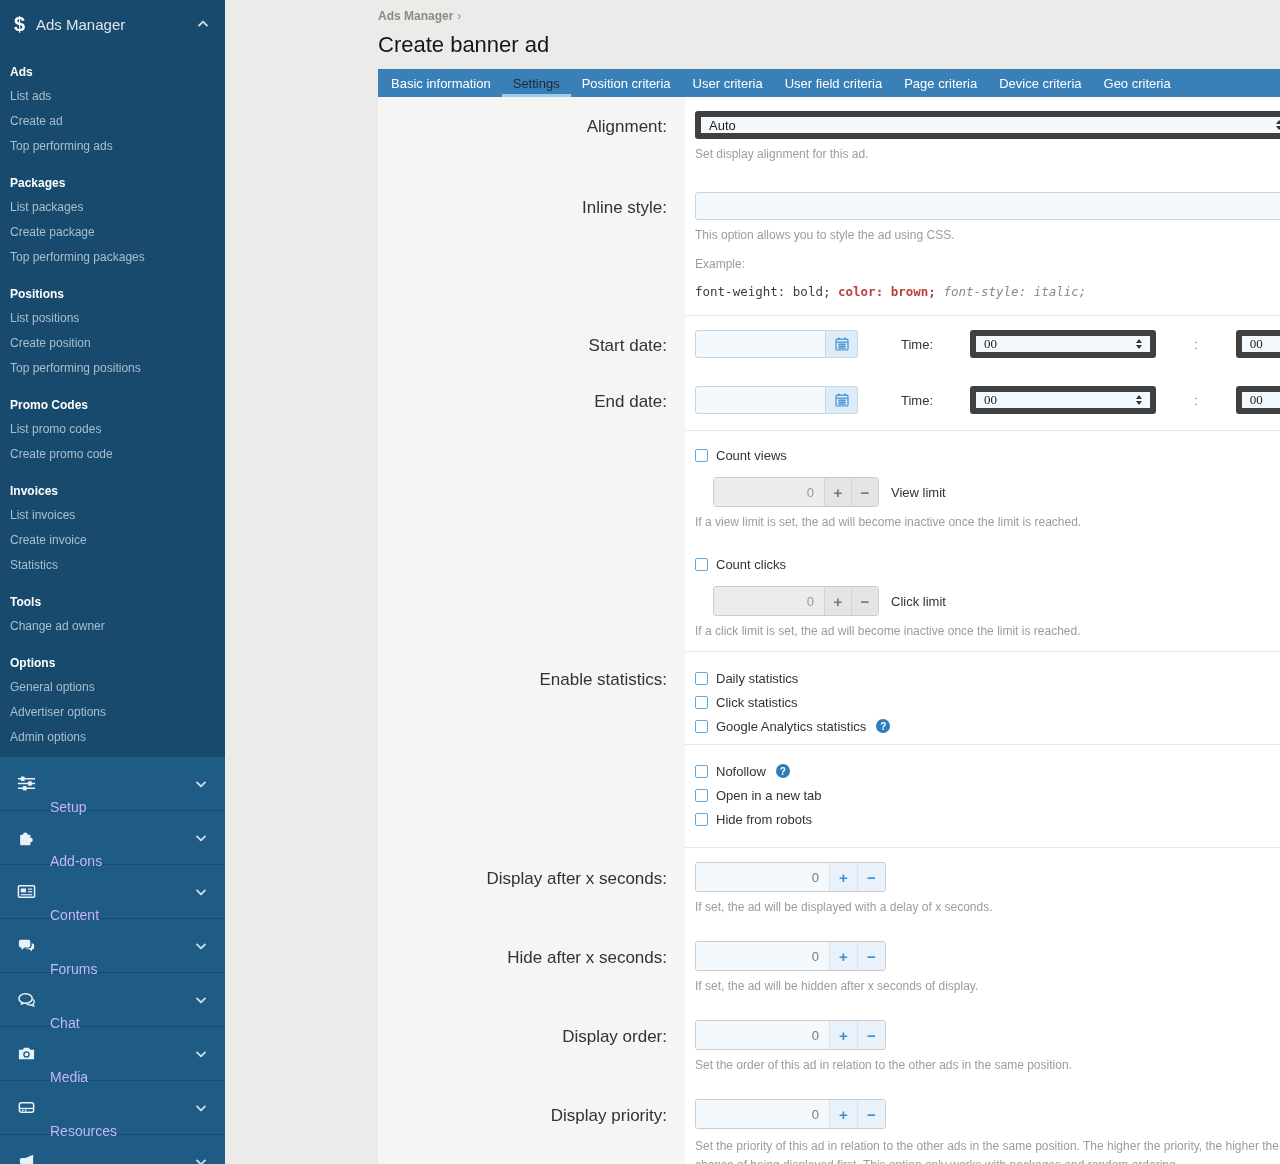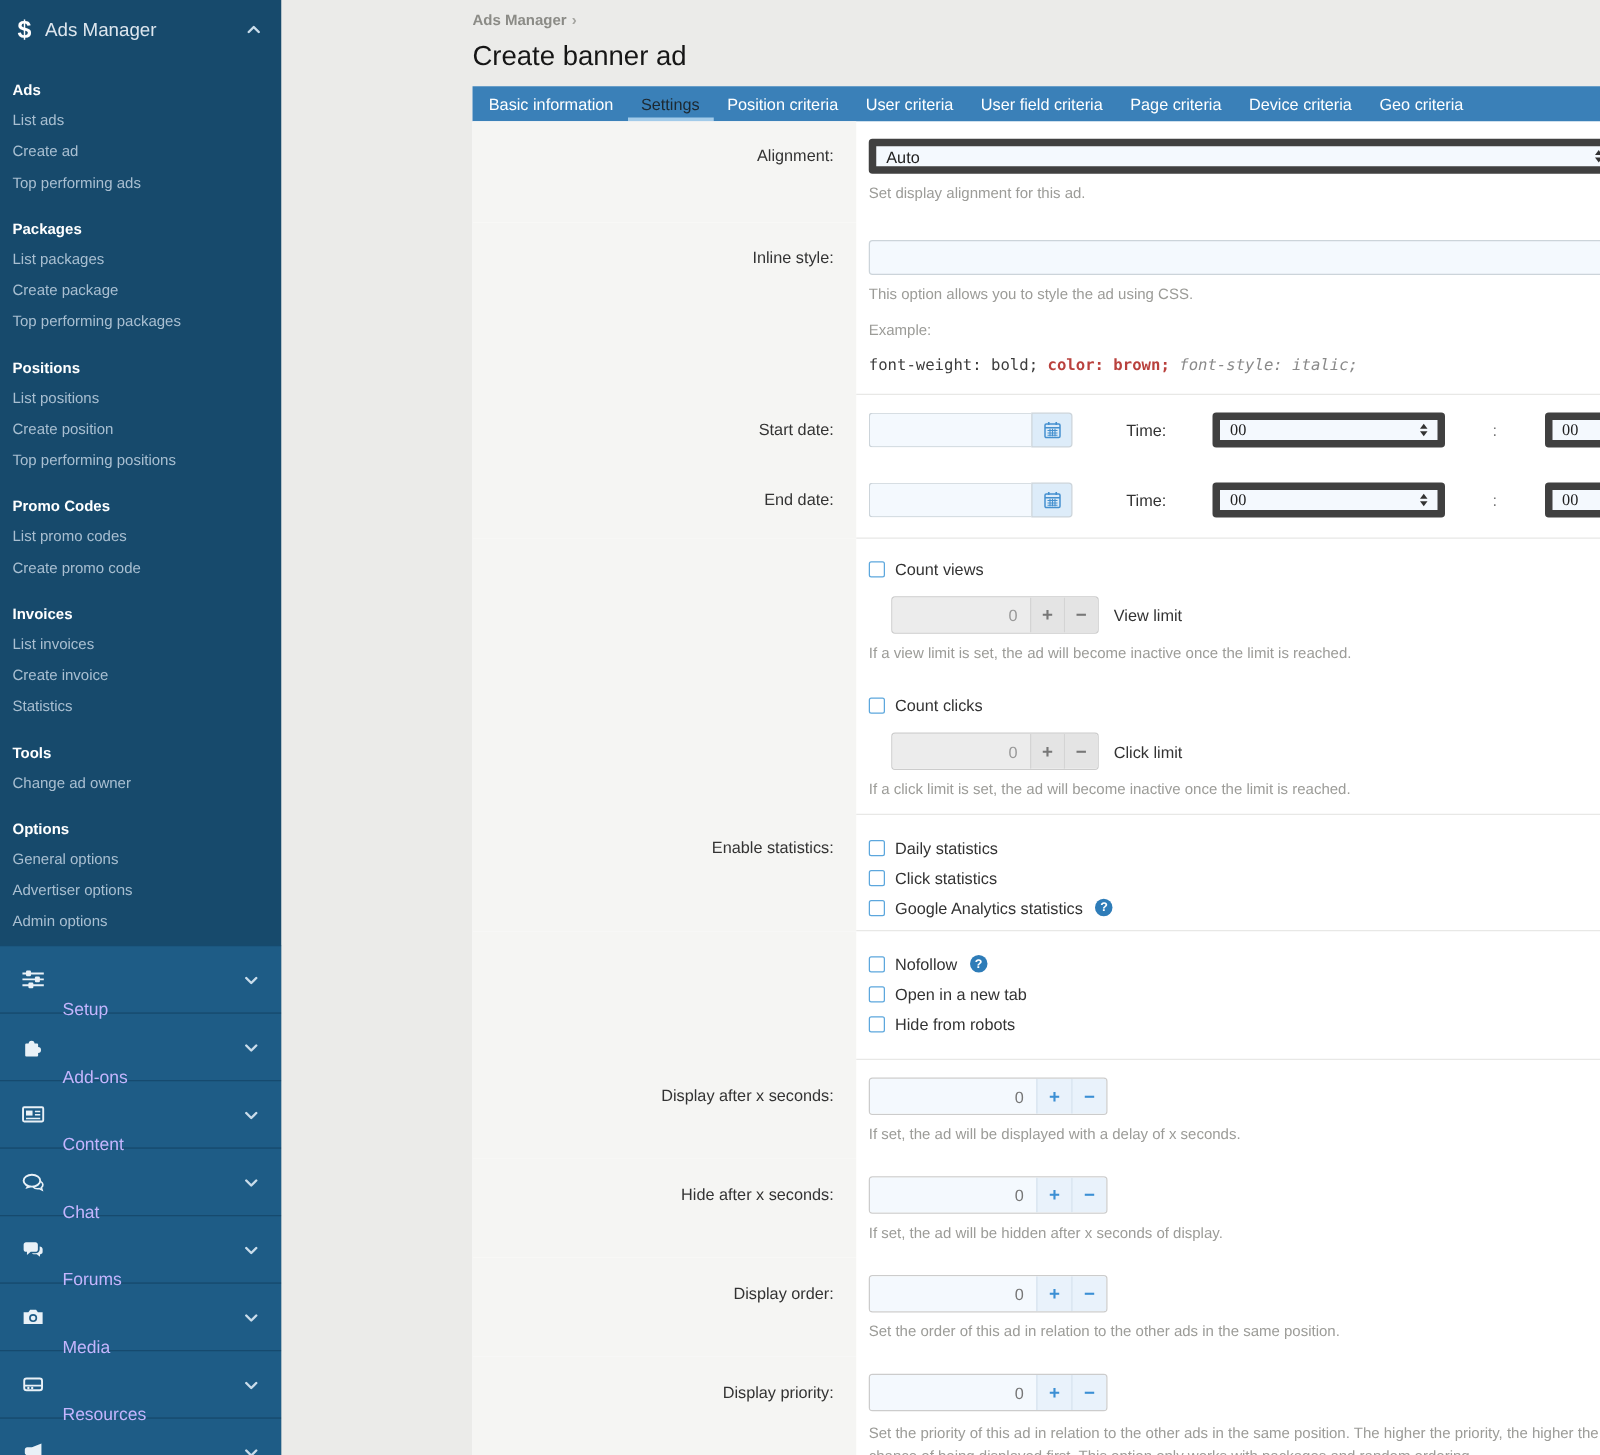--- a/index.html
+++ b/index.html
@@ -28,21 +28,21 @@
   .page-title { padding:9px 0 0 105px; font-size:22px; color:#161616; }
   .panel { margin:11px 20px 0 105px; width:930px; background:#fff; }
 
   
   .tabs { background:#3a80b8; height:28px; display:flex; align-items:stretch; padding-left:2px; }
   .tab { display:flex; align-items:center; padding:0 11px; font-size:13px; color:#ffffff; cursor:pointer; }
   .tab.active { color:#1d2830; box-shadow:inset 0 -3px 0 #a2cbe9; }
 
   
   .row { display:flex; }
-  .lbl { width:307px; flex:none; background:#f5f5f3; text-align:right; padding-right:18px; font-size:13px; color:#333; }
+  .lbl { width:307px; flex:none; background:#f5f5f3; text-align:right; padding-right:18px; font-size:17px; color:#333; }
   .ctl { flex:1; padding-left:10px; padding-right:12px; }
   .row.divided .ctl { border-bottom:1px solid #e8e8e6; }
   .hint { font-size:12px; color:#9c9c98; line-height:15px; margin-top:8px; }
   .hint2 { font-size:12px; color:#9c9c98; line-height:19px; margin-top:8px; }
 
   
   .text-input { width:100%; height:28px; background:#f4f9fe; border:1px solid #ccd4da; border-radius:3px; font-size:13px; color:#333; padding:0 8px; font-family:"Liberation Sans", sans-serif; }
   .select { height:28px; background:#f4f9fe; border:6px solid #404040; border-radius:3px; display:flex; align-items:center; padding:0 8px; font-size:13px; color:#222; cursor:pointer; }
   .select .sel-val { flex:1; }
   .sel-arrows { display:flex; flex-direction:column; gap:2px; align-items:center; }
@@ -189,41 +189,41 @@
       </span>
       <span class="sb-module-label">Content</span>
       <span class="chev">
           <svg viewBox="0 0 20 20" width="16" height="16">
             <polyline points="5,8 10,13 15,8" fill="none" stroke="#c9dcea" stroke-width="2.4" stroke-linecap="round" stroke-linejoin="round"></polyline>
           </svg>
         </span>
     </div>
     <div class="sb-module">
       <span class="mod-icon">
+        <svg viewBox="0 0 20 20" width="19" height="19" fill="#e9f1f7">
+            <path d="M2 4h10c1.1 0 2 .9 2 2v4c0 1.1-.9 2-2 2H8l-3.2 2.8V12H4c-1.1 0-2-.9-2-2V6c0-1.1.9-2 2-2z"></path>
+            <path d="M15.5 7.5c1.4.2 2.5 1 2.5 2.2v2.6c0 .9-.7 1.7-1.6 1.7h-.6v2.2L13 14h-2.5c-.6 0-1.2-.3-1.5-.8h3c1.9 0 3.5-1.4 3.5-3.2V7.5z"></path>
+          </svg>
+      </span>
+      <span class="sb-module-label">Forums</span>
+      <span class="chev">
+          <svg viewBox="0 0 20 20" width="16" height="16">
+            <polyline points="5,8 10,13 15,8" fill="none" stroke="#c9dcea" stroke-width="2.4" stroke-linecap="round" stroke-linejoin="round"></polyline>
+          </svg>
+        </span>
+    </div>
+    <div class="sb-module">
+      <span class="mod-icon">
         <svg viewBox="0 0 20 20" width="19" height="19">
             <ellipse cx="9" cy="9" rx="7" ry="5" fill="none" stroke="#e9f1f7" stroke-width="1.6"></ellipse>
             <path d="M5 13l-1.5 3L8 14.5z" fill="#e9f1f7"></path>
             <path d="M16.5 9.8c1 .6 1.7 1.5 1.7 2.6 0 .9-.5 1.8-1.3 2.4l.6 2-2.4-1.2c-.4.1-.9.2-1.4.2-1.5 0-2.9-.6-3.7-1.5" fill="none" stroke="#e9f1f7" stroke-width="1.4"></path>
           </svg>
       </span>
       <span class="sb-module-label">Chat</span>
-      <span class="chev">
-          <svg viewBox="0 0 20 20" width="16" height="16">
-            <polyline points="5,8 10,13 15,8" fill="none" stroke="#c9dcea" stroke-width="2.4" stroke-linecap="round" stroke-linejoin="round"></polyline>
-          </svg>
-        </span>
-    </div>
-    <div class="sb-module">
-      <span class="mod-icon">
-        <svg viewBox="0 0 20 20" width="19" height="19" fill="#e9f1f7">
-            <path d="M2 4h10c1.1 0 2 .9 2 2v4c0 1.1-.9 2-2 2H8l-3.2 2.8V12H4c-1.1 0-2-.9-2-2V6c0-1.1.9-2 2-2z"></path>
-            <path d="M15.5 7.5c1.4.2 2.5 1 2.5 2.2v2.6c0 .9-.7 1.7-1.6 1.7h-.6v2.2L13 14h-2.5c-.6 0-1.2-.3-1.5-.8h3c1.9 0 3.5-1.4 3.5-3.2V7.5z"></path>
-          </svg>
-      </span>
-      <span class="sb-module-label">Forums</span>
       <span class="chev">
           <svg viewBox="0 0 20 20" width="16" height="16">
             <polyline points="5,8 10,13 15,8" fill="none" stroke="#c9dcea" stroke-width="2.4" stroke-linecap="round" stroke-linejoin="round"></polyline>
           </svg>
         </span>
     </div>
     <div class="sb-module">
       <span class="mod-icon">
         <svg viewBox="0 0 20 20" width="19" height="19">
             <path d="M2 6h4l1.5-2h5L14 6h4v10H2z" fill="#e9f1f7"></path>

